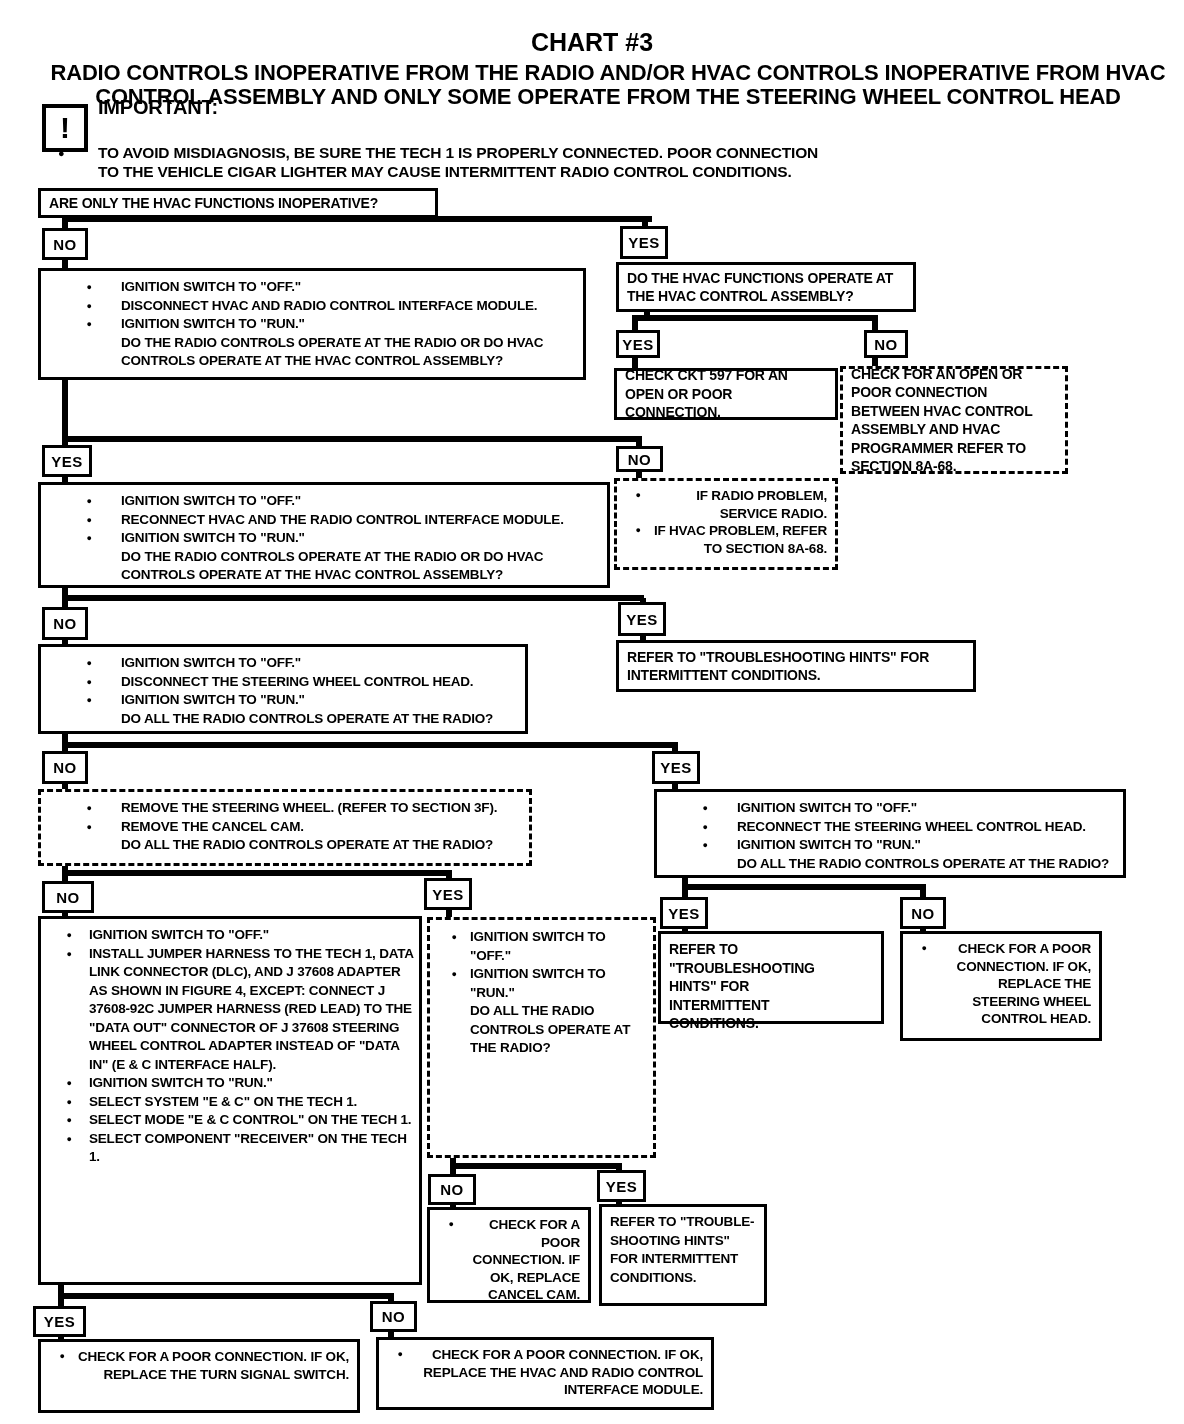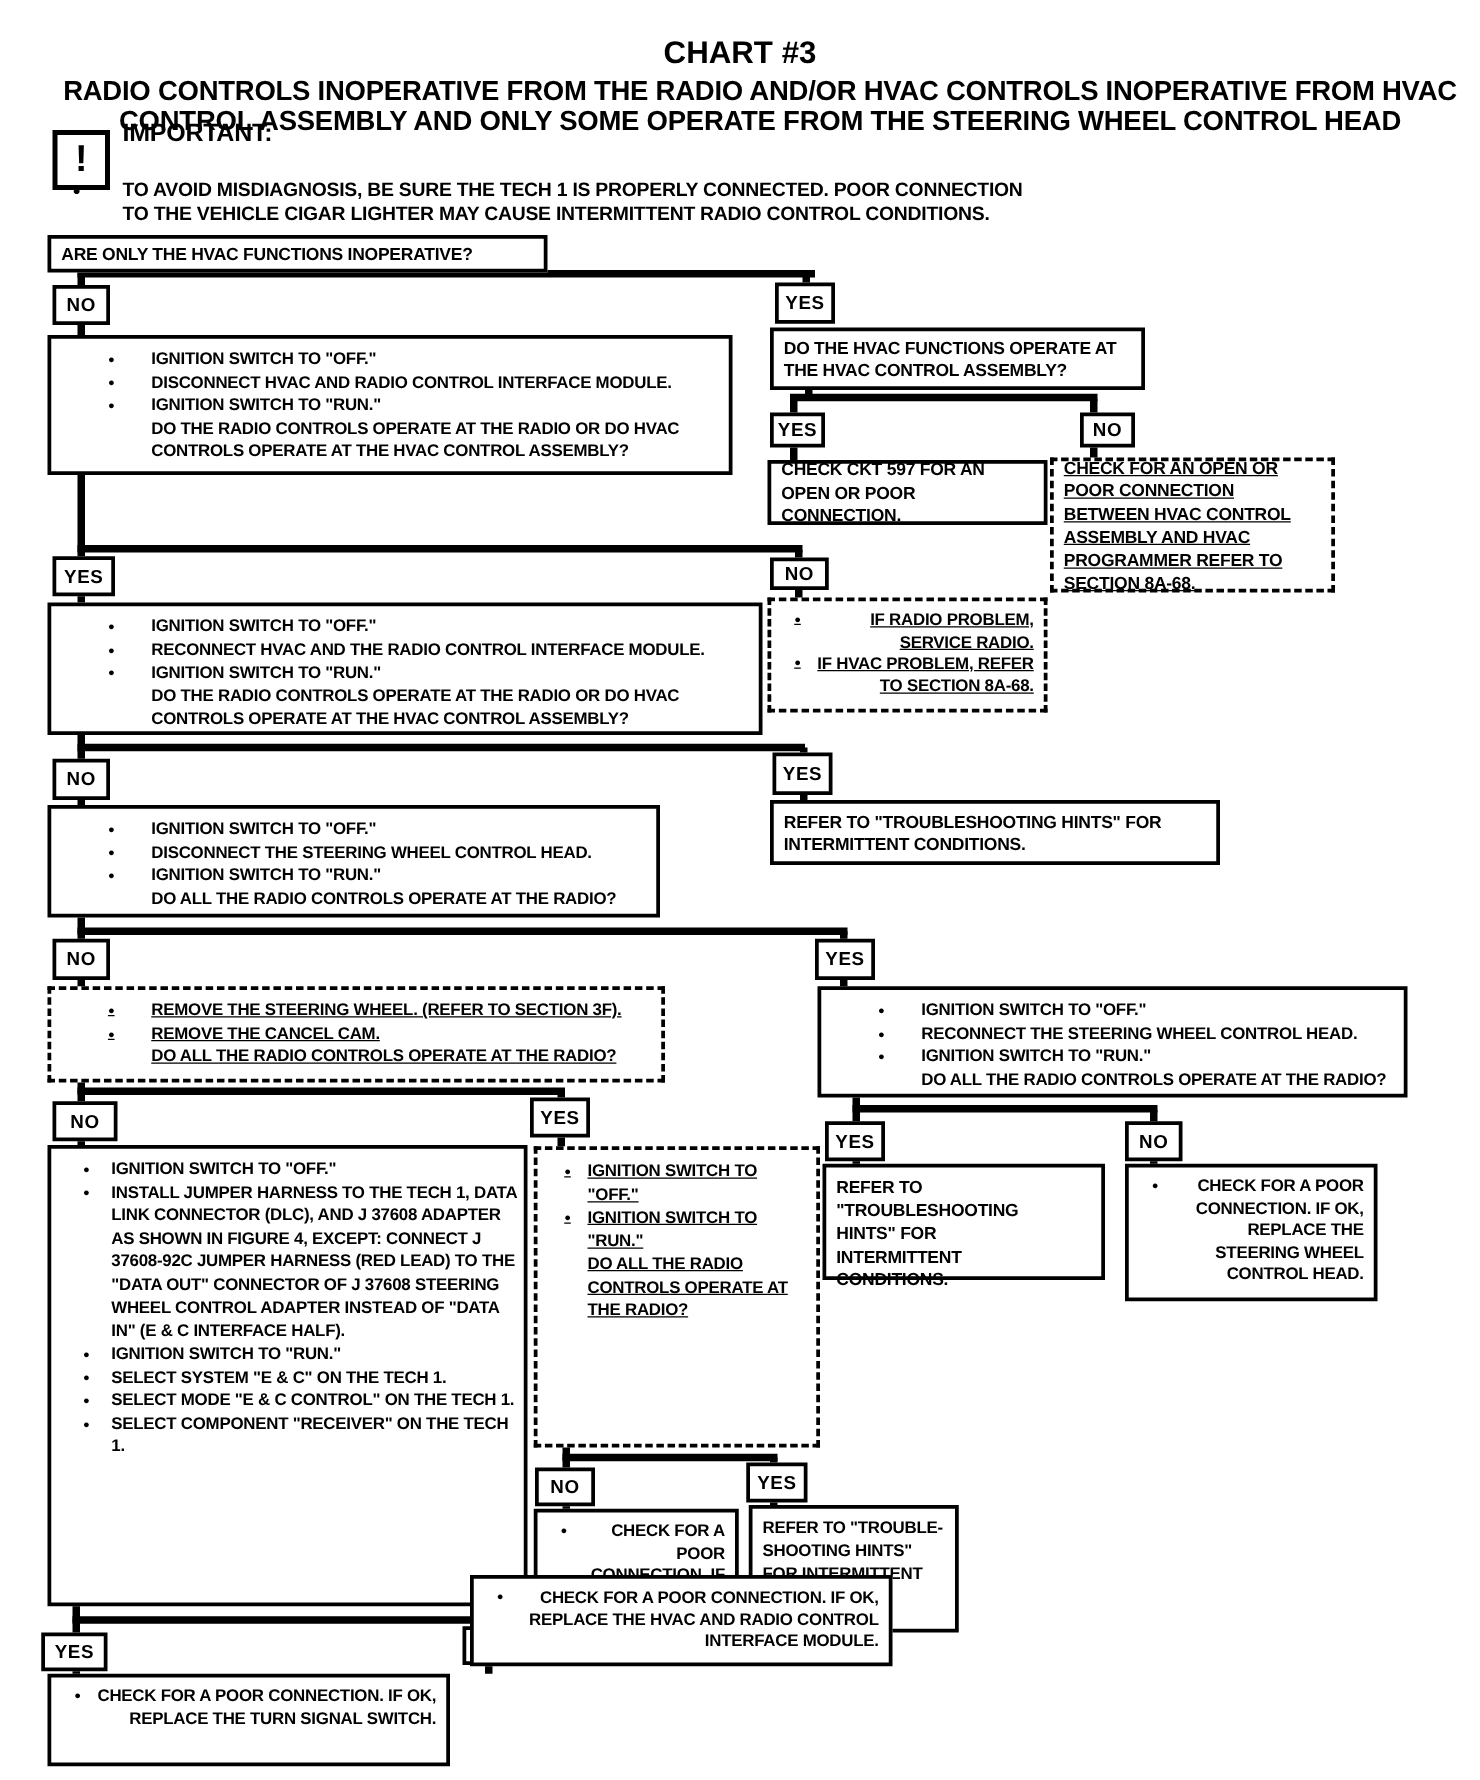--- a/index.html
+++ b/index.html
@@ -9,21 +9,21 @@
   .title{position:absolute;left:0;top:28px;width:100%;text-align:center;font-size:25px;letter-spacing:0;}
   .sub{position:absolute;left:16px;width:100%;text-align:center;font-size:22px;}
   .sub1{top:60px;} .sub2{top:84px;}
   .imp-icon{position:absolute;left:42px;top:104px;width:38px;height:40px;border:4px solid #000;
             display:flex;align-items:center;justify-content:center;font-size:30px;line-height:1;}
   .imp-label{position:absolute;left:98px;top:96px;font-size:20px;}
   .note-dot{position:absolute;left:58px;top:147px;font-size:11px;}
   .note{position:absolute;left:98px;top:143px;width:780px;font-size:15.5px;line-height:19px;white-space:pre-line;}
   
   .box{position:absolute;border:3px solid #000;background:#fff;box-sizing:border-box;font-size:13.5px;line-height:18.5px;}
-  .dashed{border:3px dashed #000;text-decoration:underline;}
+  .dashed{border:3px dashed #000;}
   .plainbox{padding:6px 8px;display:flex;flex-direction:column;justify-content:center;}
   .step{padding:7px 8px 4px 16px;}
   .item{display:flex;align-items:flex-start;}
   .item::before{content:"●";flex:0 0 64px;text-align:center;font-size:9px;line-height:18.5px;}
   .item.plain::before{content:"";}
   .mid .item::before{flex:0 0 40px;}
   .mid{padding-left:8px;}
   .narrow .item::before{flex:0 0 32px;}
   .narrow{padding-left:8px;}
   .tight{padding:6px 4px 4px 8px;text-align:right;}
@@ -323,20 +323,20 @@
     <span>REFER TO "TROUBLE-SHOOTING HINTS" FOR INTERMITTENT CONDITIONS.</span>
   </div>
 
   <div class="box tight" style="left:38px;top:1339px;width:322px;height:74px">
 
   <div class="item bullet">
         <span class="txt">CHECK FOR A POOR CONNECTION. IF OK, REPLACE THE TURN SIGNAL SWITCH.</span>
       </div>
     </div>
 
-  <div class="box tight" style="left:376px;top:1260px;width:338px;height:73px">
+  <div class="box tight" style="left:376px;top:1337px;width:338px;height:73px">
 
   <div class="item bullet">
         <span class="txt">CHECK FOR A POOR CONNECTION. IF OK, REPLACE THE HVAC AND RADIO CONTROL INTERFACE MODULE.</span>
       </div>
     </div>
 
 </div>
 
 </body></html>

